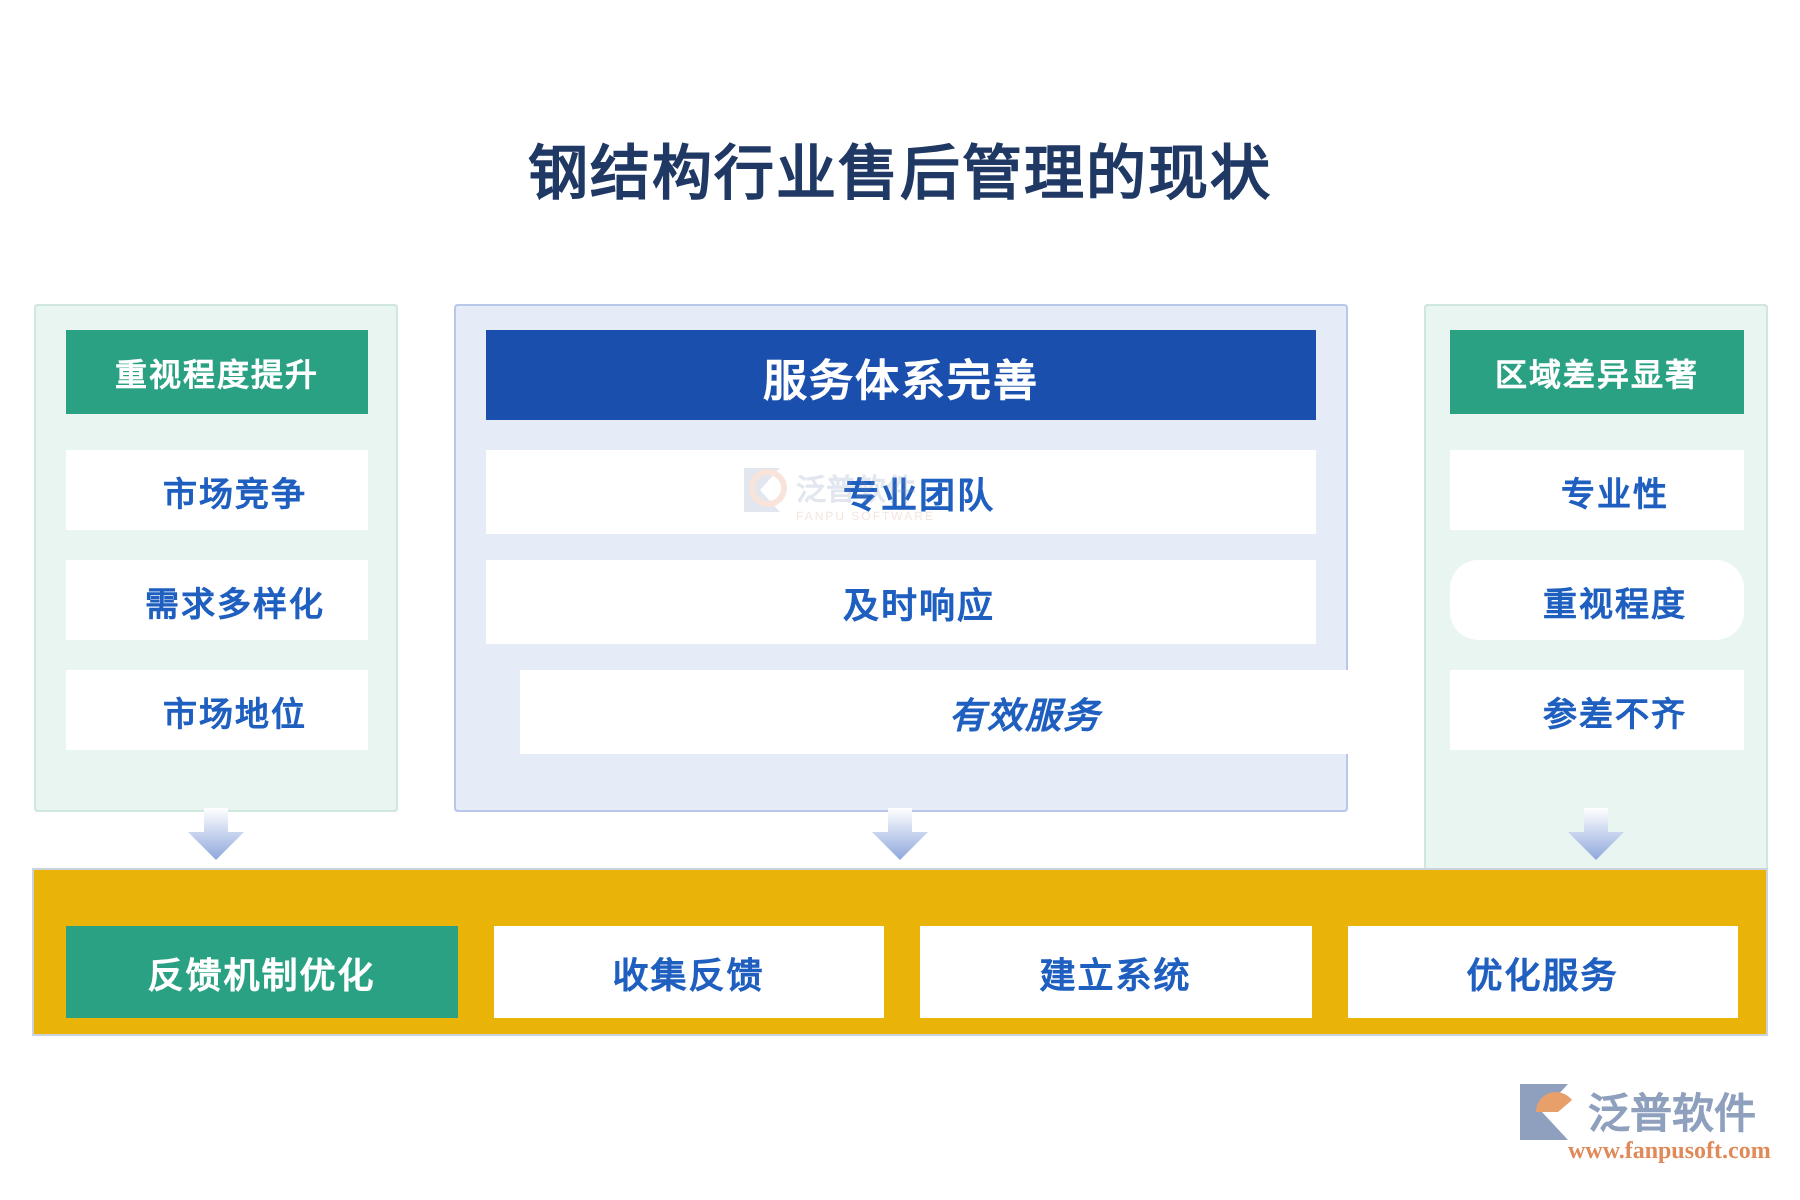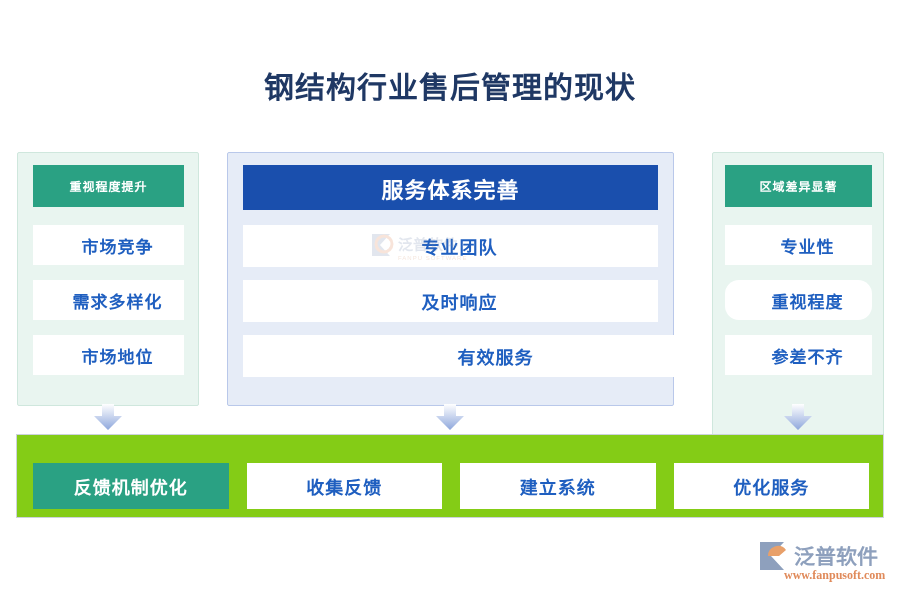--- a/index.html
+++ b/index.html
@@ -72,21 +72,21 @@
     box-sizing: border-box;
     display: flex;
     align-items: center;
     justify-content: center;
     font-weight: bold;
     color: #ffffff;
     letter-spacing: 1px;
   }
   .head-green {
     background: #2aa183;
-    font-size: 12px;
+    font-size: 16px;
   }
   .head-blue {
     background: #1a4fad;
     font-size: 22px;
   }
 
   .item {
     position: absolute;
     box-sizing: border-box;
     background: #ffffff;
@@ -112,21 +112,21 @@
   
   .panel-right .head-green { left: 12px; top: 12px;  width: 147px; height: 42px; }
   .panel-right .it1 { left: 12px; top: 72px;  width: 147px; height: 40px; }
   .panel-right .it2 { left: 12px; top: 127px; width: 147px; height: 40px; border-radius: 14px; }
   .panel-right .it3 { left: 12px; top: 182px; width: 147px; height: 40px; }
 
   
   .panel-center .head-blue { left: 15px; top: 12px;  width: 415px; height: 45px; }
   .panel-center .it1 { left: 15px; top: 72px;  width: 415px; height: 42px; }
   .panel-center .it2 { left: 15px; top: 127px; width: 415px; height: 42px; }
-  .panel-center .it3 { left: 15px; top: 182px; width: 487px; height: 42px; }
+  .panel-center .it3 { left: 32px; top: 182px; width: 487px; height: 42px; font-style: italic; }
 
   
   .harrow {
     position: absolute;
     top: 278px;
     width: 36px;
     height: 30px;
   }
   .harrow-left  { left: 199px; }
   .harrow-right { left: 676px; }
@@ -143,21 +143,21 @@
   .darrow-3 { left: 784px; }
 
   
   .panel-bottom {
     position: absolute;
     left: 16px;
     top: 434px;
     width: 868px;
     height: 84px;
     box-sizing: border-box;
-    background: #84cc16;
+    background: #eab308;
     border: 1px solid #ccd2dc;
   }
   .brow {
     position: absolute;
     left: 16px;
     top: 28px;
     width: 836px;
     height: 46px;
     display: flex;
     gap: 18px;

